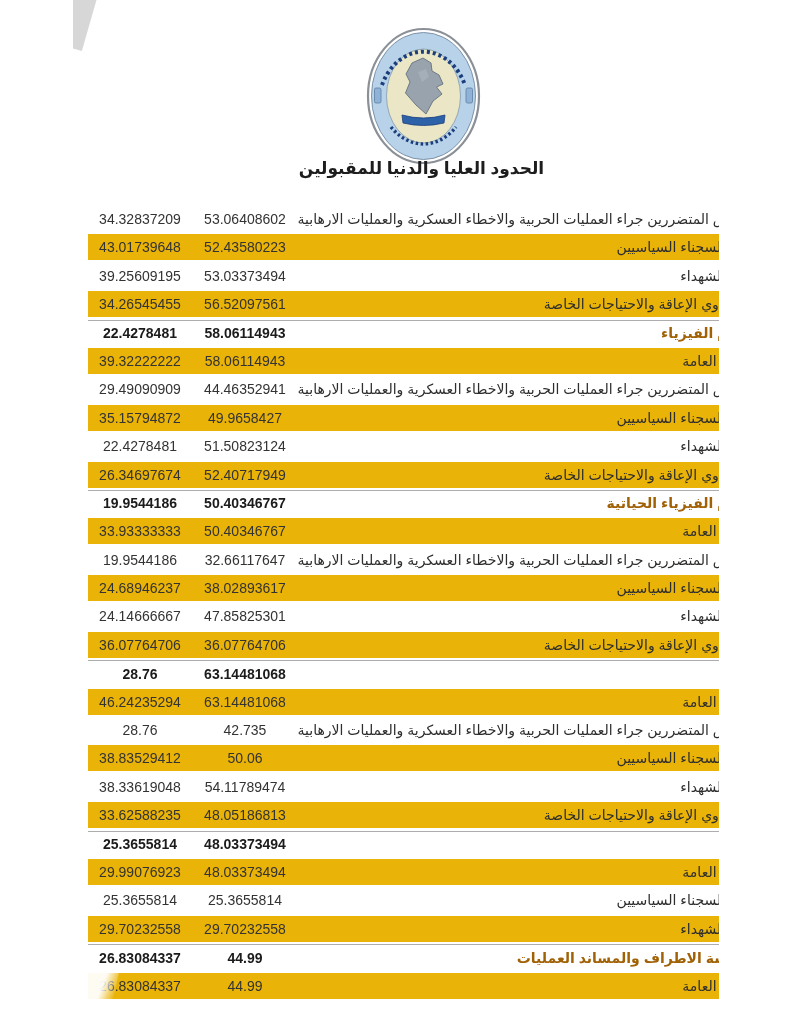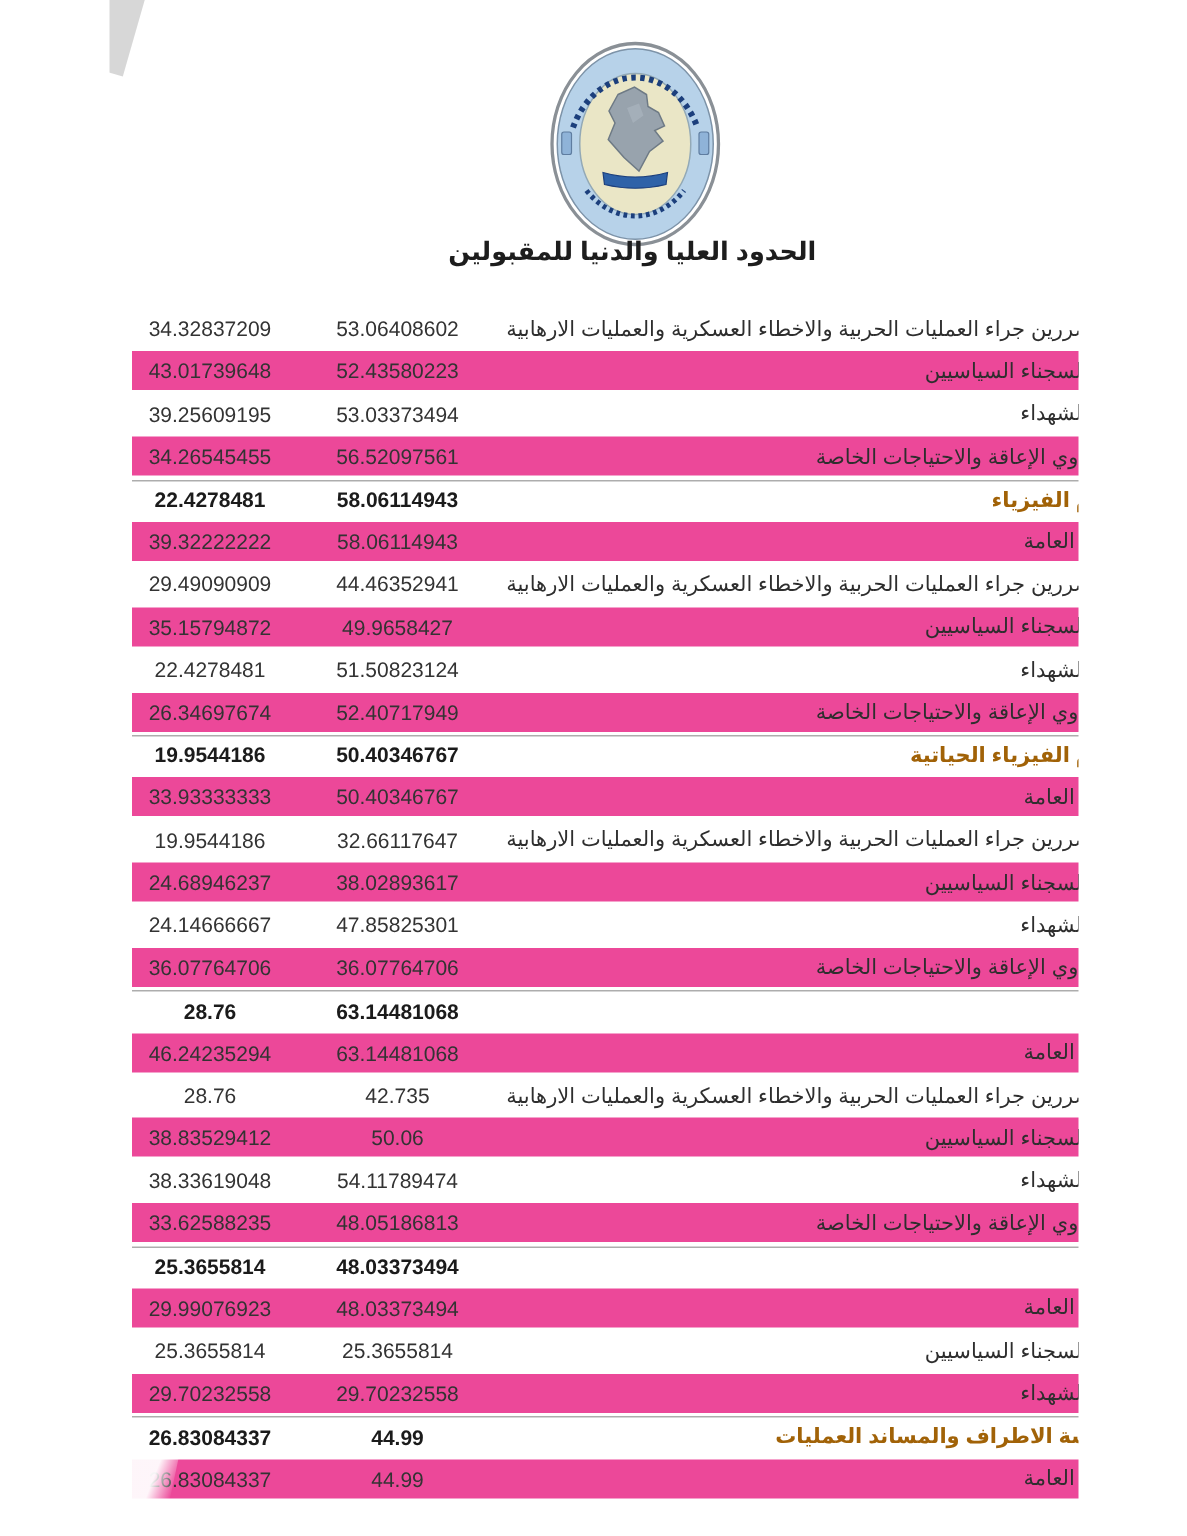--- a/index.html
+++ b/index.html
@@ -11,22 +11,22 @@
 
   
   .emblem { position:absolute; left:293px; top:27px; width:115px; height:138px; }
 
   
   .doc-title { position:absolute; top:158px; left:0; width:698px; text-align:center;
                font-size:17px; font-weight:bold; color:#1d1d1d; direction:rtl; }
 
   
   .limits-table { position:absolute; top:206px; left:15px; width:673px; }
-  .row { display:flex; align-items:center; height:26px; margin-bottom:2.4px; background:transparent;gap:20px; }
-  .row.gray { background:#ec4899; }
+  .row { display:flex; align-items:center; height:26px; margin-bottom:2.4px; background:transparent; }
+  .row.gray { background:#eab308; }
   .row.header { border-top:1px solid #adadad; font-weight:bold; }
   .num { flex:0 0 105px; text-align:center; font-size:14px; color:#333333; white-space:nowrap; }
   .row.header .num { color:#1b1b1b; }
   .label { flex:1; direction:rtl; text-align:right; padding-right:9px; font-size:14px;
            color:#2e2e2e; white-space:nowrap; overflow:visible; }
   .row.header .label { font-size:14px; color:#a16207; }
 
   
   .wm-news-badge { position:absolute; left:686px; top:957px; width:85px; height:35px;
                    background:#41bdeb; border-radius:8px; color:#7f1d1d; font-weight:bold;

